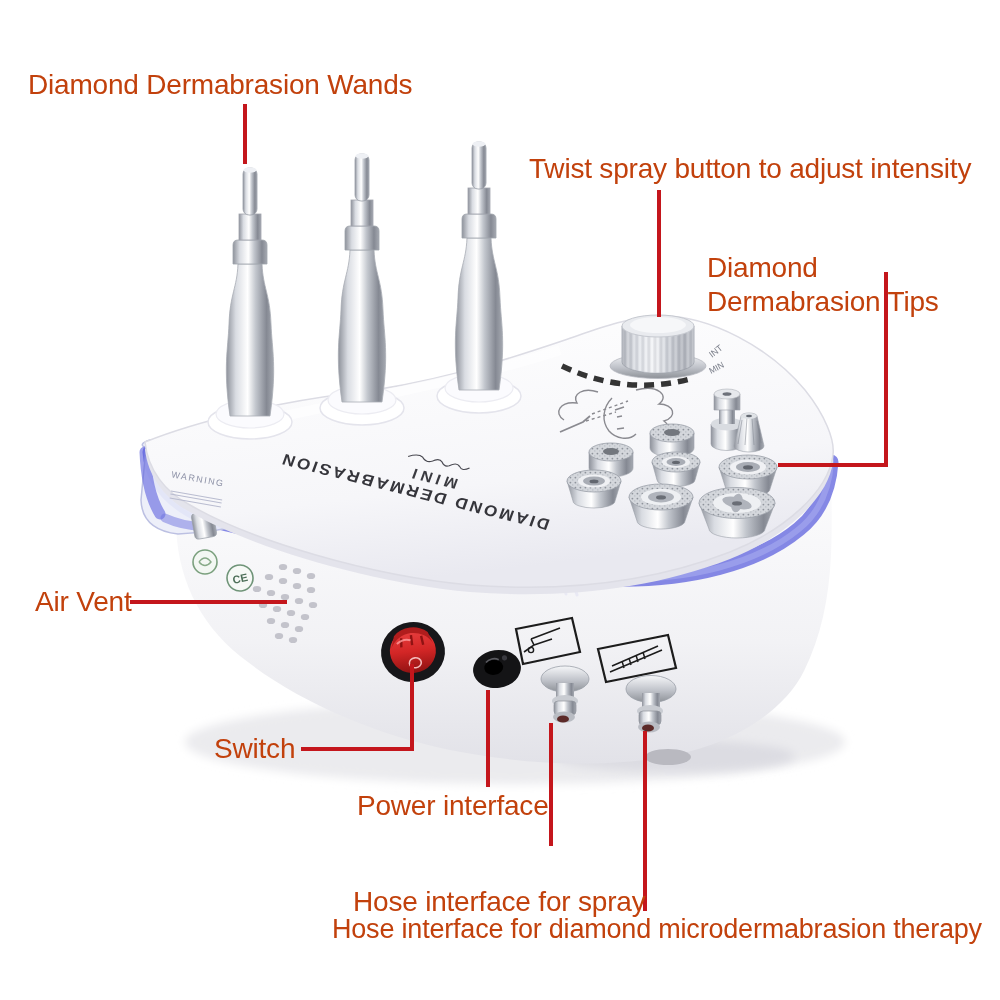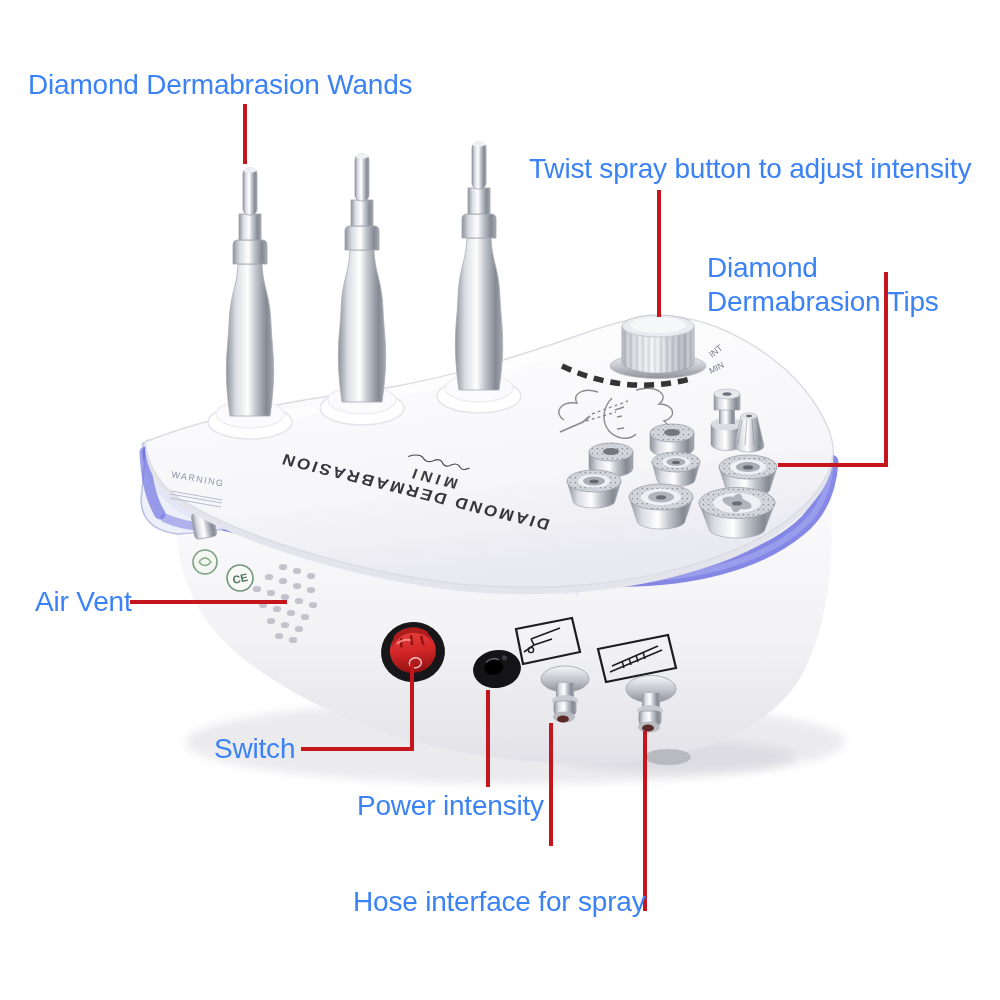--- a/index.html
+++ b/index.html
@@ -1,19 +1,19 @@
 <!DOCTYPE html>
 <html><head>
 <meta charset="utf-8">
 <style>
   html,body{margin:0;padding:0;background:#ffffff;}
   .stage{position:relative;width:1000px;height:1000px;background:#ffffff;overflow:hidden;
          font-family:"Liberation Sans", sans-serif;}
   .stage svg{position:absolute;left:0;top:0;}
-  .callout{position:absolute;color:#3b82f6;font-size:28px;line-height:1.22;
+  .callout{position:absolute;color:#c2410c;font-size:28px;line-height:1.22;
            letter-spacing:-0.2px;white-space:nowrap;}
   .callout.wrap{white-space:normal;}
   .plate-text{position:absolute;left:255px;top:481px;width:320px;text-align:center;
               font-weight:bold;font-size:17px;letter-spacing:2.5px;color:#35353b;
               transform:rotate(194deg) skewX(-6deg) scaleY(.92);}
   .mini-group{position:absolute;left:381px;top:452px;width:110px;text-align:center;
               transform:rotate(194deg) skewX(-6deg) scaleY(.92);color:#3a3a40;}
   .mini-group .mini{font-weight:bold;font-size:16px;letter-spacing:4px;}
   .warning-text{position:absolute;left:163px;top:474px;width:70px;text-align:center;
                 font-size:9px;letter-spacing:1.5px;color:#8f93a8;
@@ -305,16 +305,17 @@
       <div></div>
       <div></div>
       <div></div>
     </div>
 
 <div class="callout" style="left:28px;top:68px;">Diamond Dermabrasion Wands</div>
 <div class="callout" style="left:529px;top:152px;">Twist spray button to adjust intensity</div>
 <div class="callout wrap" style="left:707px;top:231px;width:275px;margin-top:20px;">Diamond Dermabrasion Tips</div>
 <div class="callout" style="left:35px;top:585px;">Air Vent</div>
 <div class="callout" style="left:214px;top:732px;text-align:right;">Switch</div>
-<div class="callout" style="left:357px;top:789px;">Power intensity</div>
+<div class="callout" style="left:357px;top:789px;">Power interface</div>
 <div class="callout" style="left:353px;top:842px;margin-top:43px;">Hose interface for spray</div>
+<div class="callout" style="left:332px;top:913px;font-size:27px;">Hose interface for diamond microdermabrasion therapy</div>
 
 </div>
 
 </body></html>

